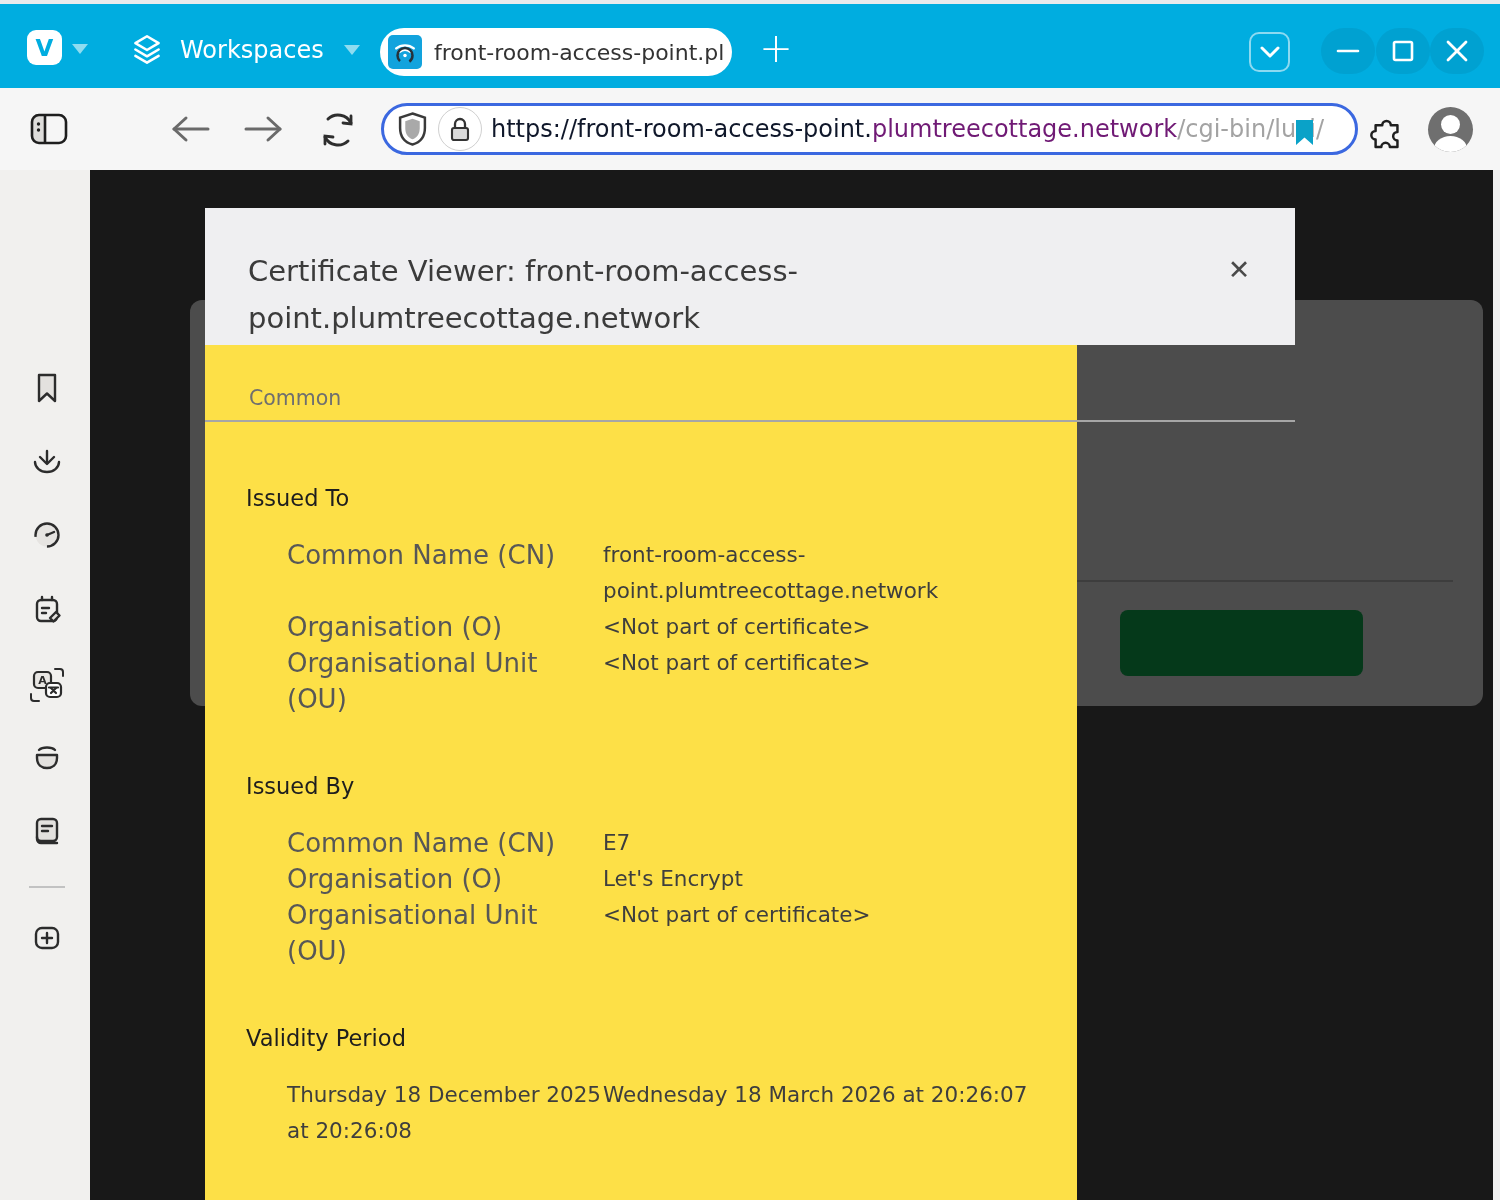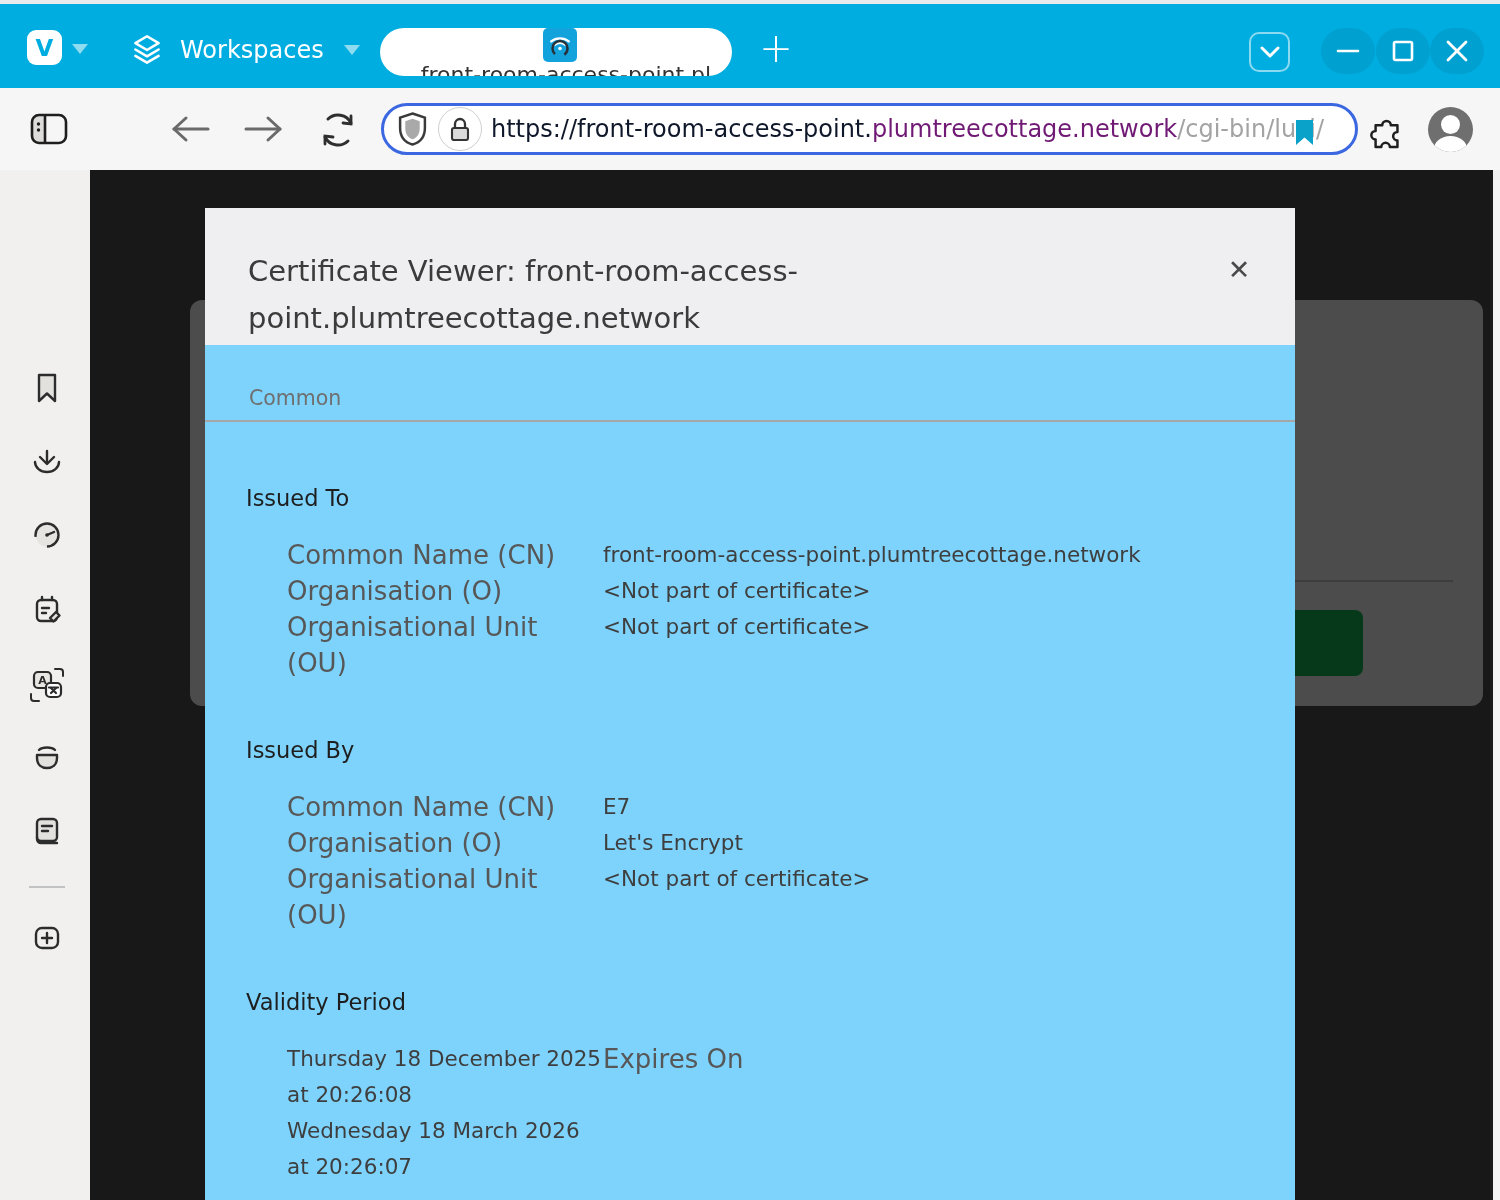--- a/index.html
+++ b/index.html
@@ -13,21 +13,21 @@
   .v-logo { position:absolute; left:27px; top:26px; width:35px; height:35px; background:#fff;
     border-radius:9px; display:flex; align-items:center; justify-content:center;
     color:#00ade0; font-size:23px; font-weight:bold; }
   .caret { width:0; height:0; border-left:8px solid transparent; border-right:8px solid transparent;
     border-top:10px solid #8edcf0; }
   .caret.logo-caret { position:absolute; left:72px; top:40px; }
   .workspaces { position:absolute; left:128px; top:22px; height:48px; display:flex;
     align-items:center; gap:14px; color:#fff; font-size:24px; }
   .workspaces .caret { margin-left:6px; }
   .tab-pill { position:absolute; left:380px; top:24px; width:352px; height:48px; background:#fff;
-    border-radius:24px; display:flex; align-items:center; padding-left:8px; overflow:hidden;flex-direction:column; }
+    border-radius:24px; display:flex; align-items:center; padding-left:8px; overflow:hidden; }
   .favicon { width:34px; height:34px; border-radius:5px; background:#12a3dd; flex:0 0 auto;
     display:flex; align-items:center; justify-content:center; }
   .tab-title { margin-left:12px; font-size:22px; color:#333; white-space:nowrap; overflow:hidden; }
   .new-tab { position:absolute; left:756px; top:18px; width:40px; height:52px; color:#fff;
     font-size:40px; font-weight:300; display:flex; align-items:center; justify-content:center; }
   .chev-btn { position:absolute; left:1249px; top:28px; width:41px; height:40px;
     border:2px solid rgba(255,255,255,0.55); border-radius:10px; display:flex;
     align-items:center; justify-content:center; }
   .win-btn { position:absolute; top:24px; width:54px; height:46px; border-radius:23px;
     background:rgba(0,60,75,0.10); display:flex; align-items:center; justify-content:center; }
@@ -64,21 +64,21 @@
 
   
   .bg-card { position:absolute; left:100px; top:130px; width:1293px; height:406px;
     background:#4c4c4c; border-radius:12px; z-index:1; }
   .bg-card .card-divider { position:absolute; left:40px; right:30px; top:280px; height:2px;
     background:#3d3d3d; }
   .bg-green-btn { position:absolute; left:930px; top:310px; width:243px; height:66px;
     border-radius:8px; background:#05391a; }
 
   
-  .dialog { position:absolute; left:115px; top:38px; width:1090px; height:992px; background:#7dd3fc;
+  .dialog { position:absolute; left:115px; top:38px; width:872px; height:992px; background:#fde047;
     z-index:2; }
   .dialog-header { position:absolute; left:0; top:0; width:1090px; height:137px; background:#efeff1; }
   .dialog-title { position:absolute; left:43px; top:40px; width:660px; font-size:29px;
     line-height:47px; color:#3b3b3b; }
   .dialog-close { position:absolute; right:38px; top:44px; width:36px; height:36px;
     font-size:27px; color:#4a4a4a; display:flex; align-items:center; justify-content:center;
     background:none; border:none; cursor:default; }
   .tabs { position:absolute; left:0; top:167px; width:1090px; padding-left:17px; display:flex;
     border-bottom:2px solid #a6a6a6; font-size:20.5px; }
   .tab { padding:11px 27px 10px 27px; color:#6f6f6f; }
@@ -324,21 +324,20 @@
             <div class="cert-value">Let's Encrypt</div>
             <div class="cert-label">Organisational Unit (OU)</div>
             <div class="cert-value">&lt;Not part of certificate&gt;</div>
           </div>
         </div>
 
         <div class="cert-section">
           <div class="cert-heading">Validity Period</div>
           <div class="cert-rows">
             <div class="cert-value">Thursday 18 December 2025 at 20:26:08</div>
-            <div class="cert-label">Expires On</div>
             <div class="cert-value">Wednesday 18 March 2026 at 20:26:07</div>
           </div>
         </div>
 
         <div class="cert-section">
           <div class="cert-heading fp-heading">SHA-256 Fingerprints</div>
         </div>
 
       </div>
     </div>

